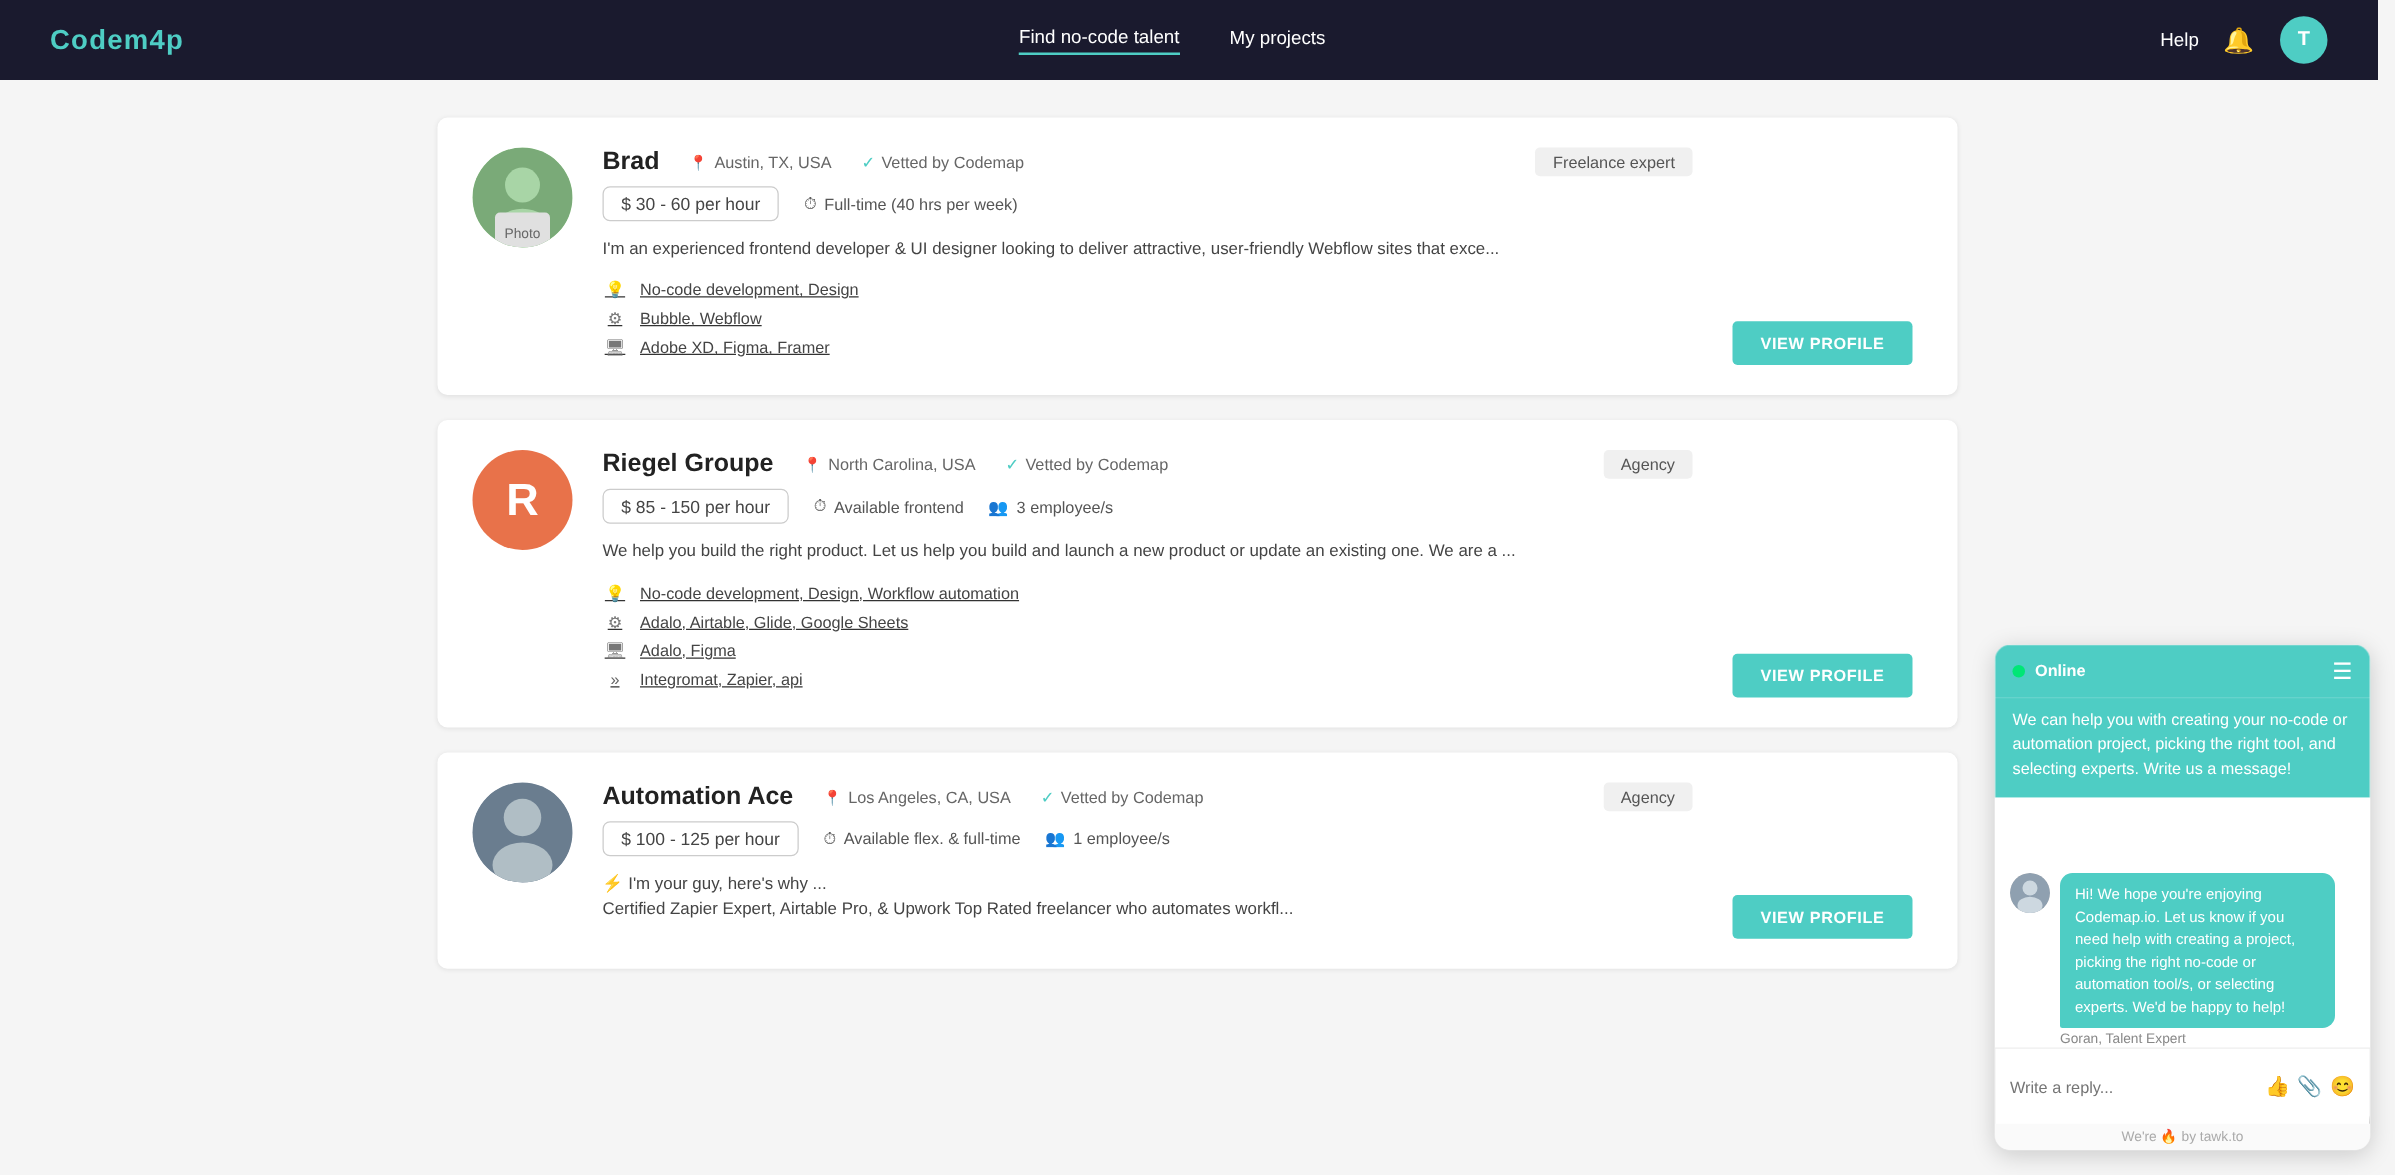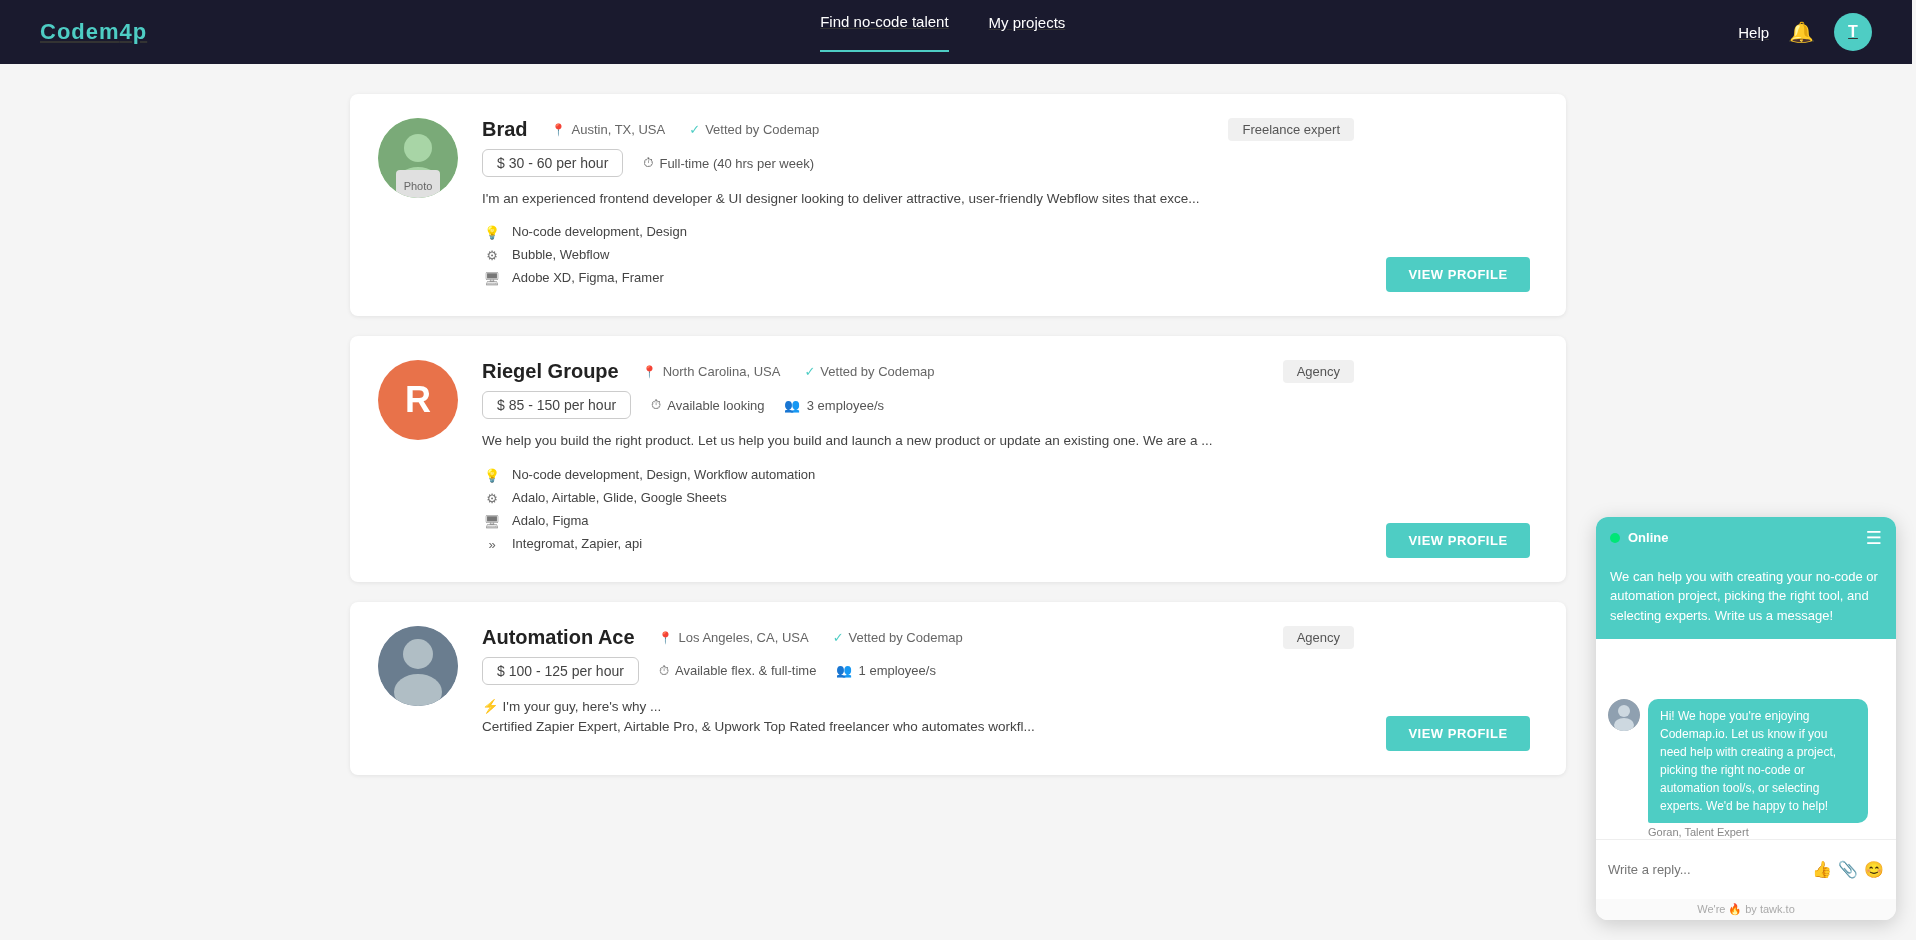--- a/index.html
+++ b/index.html
@@ -6,42 +6,41 @@
     body { font-family: -apple-system, BlinkMacSystemFont, 'Segoe UI', sans-serif; background: #f5f5f5; color: #333; }
 
     
     .navbar {
       background: #1a1a2e;
       display: flex;
       align-items: center;
       padding: 0 40px;
       height: 64px;
       position: fixed;
-      top: 0; left: 0; right: 4px;
+      top: 0; left: 0; right: 14px;
       z-index: 100;
-      text-decoration: underline;
     }
     .logo {
       color: white;
       font-size: 22px;
       font-weight: 700;
       letter-spacing: 1px;
     }
     .logo span { color: #4ecdc4; }
     .nav-links {
       display: flex;
       align-items: center;
       margin: 0 auto;
       gap: 40px;
     }
     .nav-link {
       color: white;
       text-decoration: none;
       font-size: 15px;
-      padding-bottom: 20px;
+      padding-bottom: 4px;
     }
     .nav-link.active {
       border-bottom: 2px solid #4ecdc4;
     }
     .nav-right {
       display: flex;
       align-items: center;
       gap: 20px;
     }
     .help-link { color: white; font-size: 15px; text-decoration: none; }
@@ -140,21 +139,21 @@
     .meta-item {
       display: flex; align-items: center; gap: 6px;
       font-size: 13px; color: #555;
     }
     .profile-desc {
       font-size: 13.5px;
       color: #444;
       line-height: 1.5;
       margin-bottom: 14px;
     }
-    .skills-section { margin-top: 8px; }
+    .skills-section { margin-top: 8px; text-decoration: underline; }
     .skill-row {
       display: flex; align-items: center; gap: 10px;
       margin-bottom: 6px;
     }
     .skill-icon { font-size: 15px; color: #777; width: 20px; text-align: center; }
     .skill-text { font-size: 13px; color: #444; }
     .view-profile-btn {
       background: #4ecdc4;
       color: white;
       border: none;
@@ -402,21 +401,21 @@
             <span class="icon-check"></span>
             <span>Vetted by Codemap</span>
           </span>
         </div>
         <span class="badge-tag">Agency</span>
       </div>
       <div class="profile-meta">
         <span class="rate-badge">$ 85 - 150 per hour</span>
         <span class="meta-item">
           <span class="icon-clock"></span>
-          <span>Available looking</span>
+          <span>Available frontend</span>
         </span>
         <span class="meta-item">
           <span class="icon-users"></span>
           <span>3 employee/s</span>
         </span>
       </div>
       <p class="profile-desc">We help you build the right product. Let us help you build and launch a new product or update an existing one. We are a ...</p>
       <div class="skills-section">
         <div class="skill-row">
           <span class="skill-icon icon-bulb"></span>

